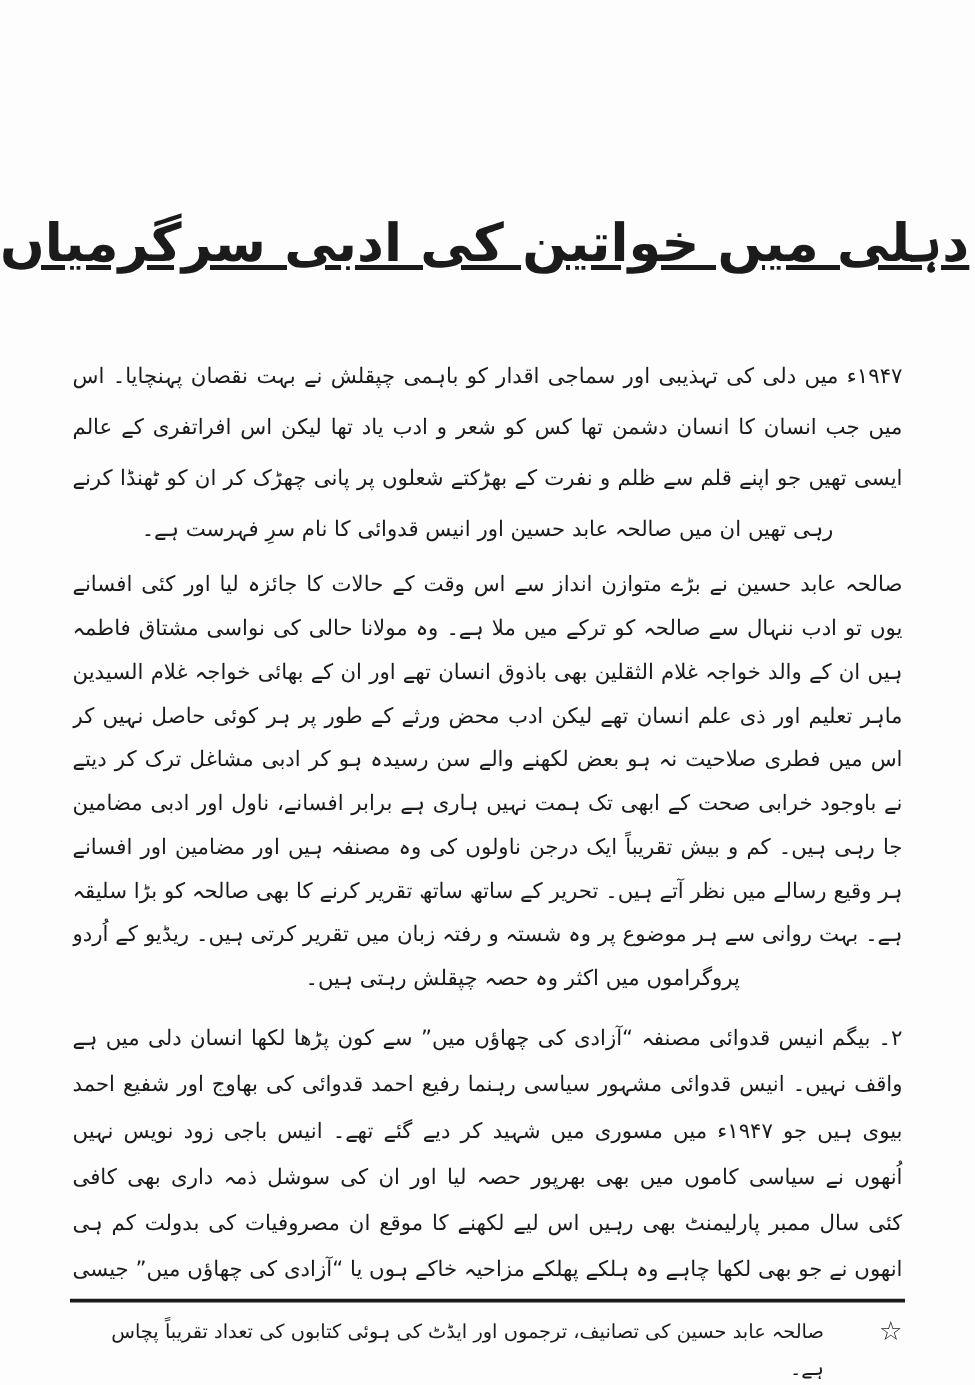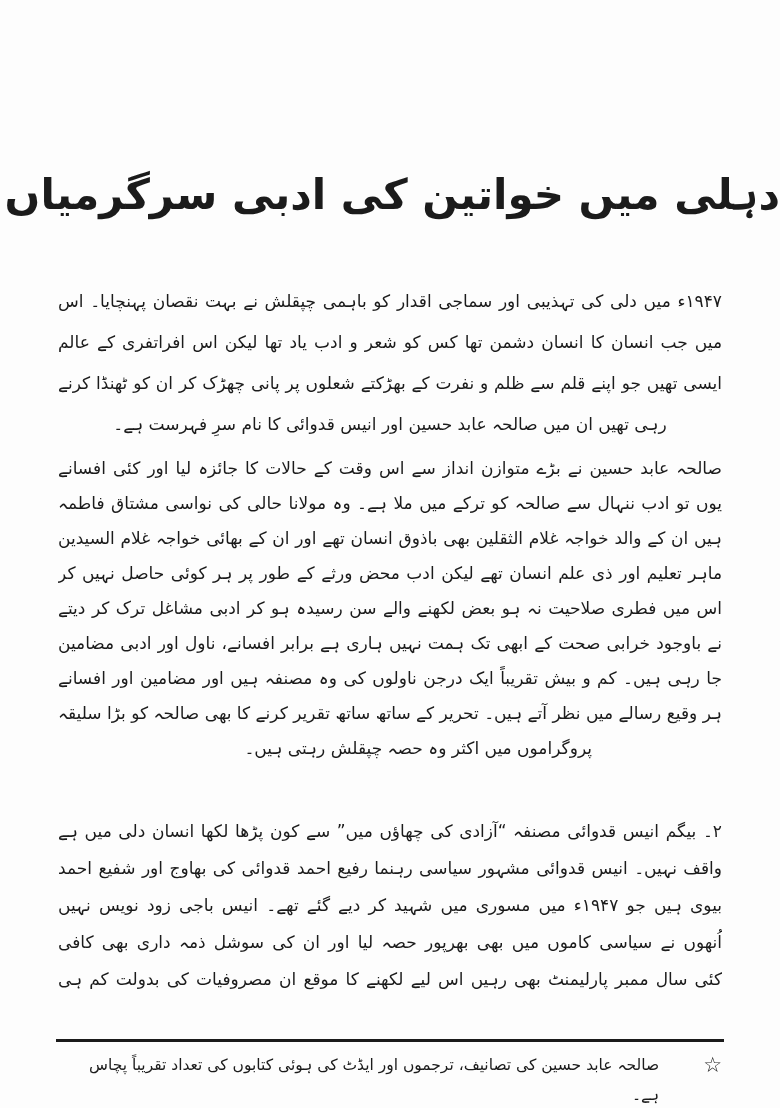--- a/index.html
+++ b/index.html
@@ -7,24 +7,25 @@
     position:relative;
     width:780px;height:1108px;
     background:#fdfdfd;
     color:#1b1b1b;
     font-family:"DejaVu Sans", sans-serif;
     overflow:hidden;
     direction:rtl;
   }
   .title{
     position:absolute;top:142px;left:0;width:100%;
-    text-align:right;
+    text-align:left;
     font-size:42px;font-weight:bold;
     direction:rtl;
     letter-spacing:0;
+    text-decoration:underline;
   }
   .textblock{
     position:absolute;right:58px;width:664px;
     direction:rtl;
     font-size:17px;
   }
   .line{
     display:block;
     height:var(--lh);
     line-height:var(--lh);
@@ -80,29 +81,31 @@
 
   <div class="textblock" id="p2">
     <span class="line">صالحہ عابد حسین نے بڑے متوازن انداز سے اس وقت کے حالات کا جائزہ لیا اور کئی افسانے لکھے۔</span>
     <span class="line">یوں تو ادب ننہال سے صالحہ کو ترکے میں ملا ہے۔ وہ مولانا حالی کی نواسی مشتاق فاطمہ کی صاحبزادی</span>
     <span class="line">ہیں ان کے والد خواجہ غلام الثقلین بھی باذوق انسان تھے اور ان کے بھائی خواجہ غلام السیدین مشہور</span>
     <span class="line">ماہر تعلیم اور ذی علم انسان تھے لیکن ادب محض ورثے کے طور پر ہر کوئی حاصل نہیں کر سکتا جب تک خود</span>
     <span class="line">اس میں فطری صلاحیت نہ ہو بعض لکھنے والے سن رسیدہ ہو کر ادبی مشاغل ترک کر دیتے ہیں مگر صالحہ</span>
     <span class="line">نے باوجود خرابی صحت کے ابھی تک ہمت نہیں ہاری ہے برابر افسانے، ناول اور ادبی مضامین وہ لکھے</span>
     <span class="line">جا رہی ہیں۔ کم و بیش تقریباً ایک درجن ناولوں کی وہ مصنفہ ہیں اور مضامین اور افسانے تو ہمیشہ ان کے</span>
     <span class="line">ہر وقیع رسالے میں نظر آتے ہیں۔ تحریر کے ساتھ ساتھ تقریر کرنے کا بھی صالحہ کو بڑا سلیقہ حاصل</span>
+    <span class="line">ہے۔ بہت روانی سے ہر موضوع پر وہ شستہ و رفتہ زبان میں تقریر کرتی ہیں۔ ریڈیو کے اُردو</span>
     <span class="line short-right">پروگراموں میں اکثر وہ حصہ چپقلش رہتی ہیں۔</span>
   </div>
 
   <div class="textblock" id="p3">
     <span class="line">۲۔ بیگم انیس قدوائی مصنفہ “آزادی کی چھاؤں میں” سے کون پڑھا لکھا انسان دلی میں ہے جو</span>
     <span class="line">واقف نہیں۔ انیس قدوائی مشہور سیاسی رہنما رفیع احمد قدوائی کی بھاوج اور شفیع احمد قدوائی کی</span>
     <span class="line">بیوی ہیں جو ۱۹۴۷ء میں مسوری میں شہید کر دیے گئے تھے۔ انیس باجی زود نویس نہیں تھیں۔</span>
     <span class="line">اُنھوں نے سیاسی کاموں میں بھی بھرپور حصہ لیا اور ان کی سوشل ذمہ داری بھی کافی اُٹھائی تھیں۔</span>
     <span class="line">کئی سال ممبر پارلیمنٹ بھی رہیں اس لیے لکھنے کا موقع ان مصروفیات کی بدولت کم ہی ملا۔ لیکن</span>
+    <span class="line">انھوں نے جو بھی لکھا چاہے وہ ہلکے پھلکے مزاحیہ خاکے ہوں یا “آزادی کی چھاؤں میں” جیسی</span>
   </div>
 
   <div class="rule"></div>
 
   <div class="footnote">
     <span class="star">☆</span>
     <span class="fn-text">صالحہ عابد حسین کی تصانیف، ترجموں اور ایڈٹ کی ہوئی کتابوں کی تعداد تقریباً پچاس ہے۔</span>
   </div>
 
 </div>

